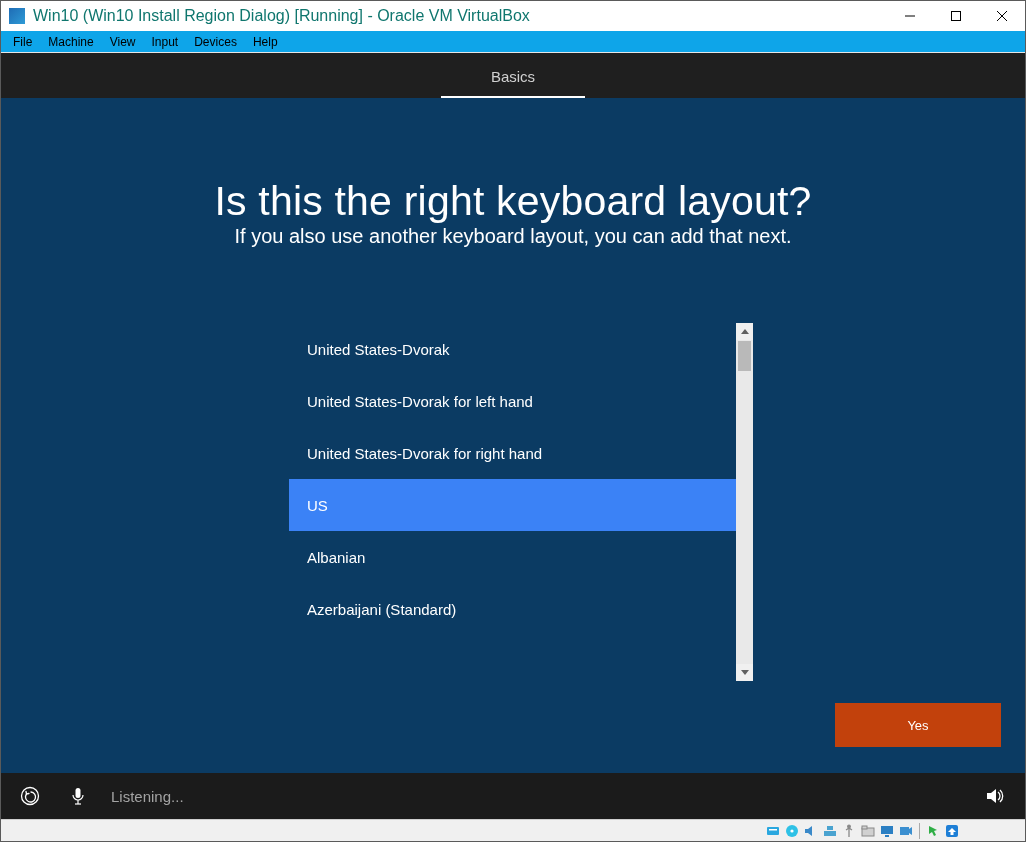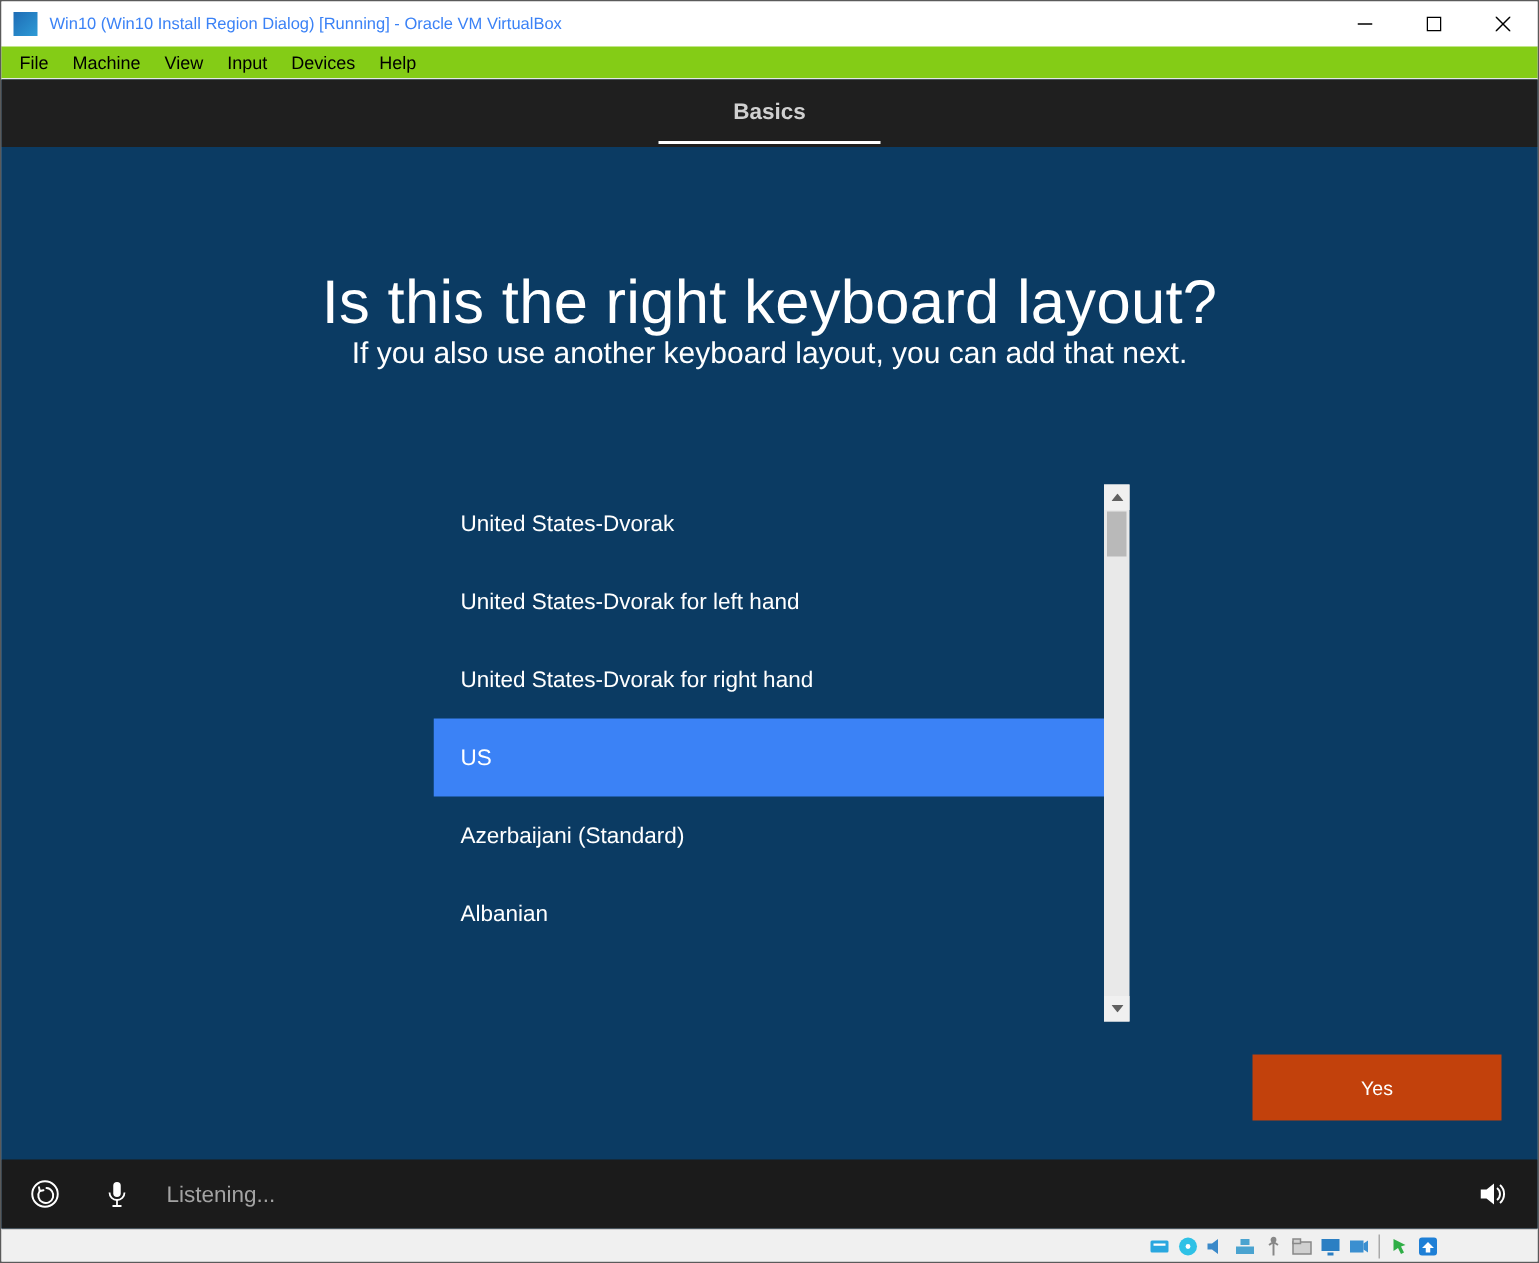--- a/index.html
+++ b/index.html
@@ -3,34 +3,34 @@
 <meta charset="utf-8">
 <style>
 * { margin: 0; padding: 0; box-sizing: border-box; font-family: "Segoe UI", Arial, sans-serif; }
 html, body { width: 1026px; height: 842px; background: #f0f0f0; overflow: hidden; }
 
 .window { width: 1026px; height: 842px; background: #fff; border: 1px solid #5a5a5a; display: flex; flex-direction: column; }
 
 
 .titlebar { height: 30px; background: #fff; display: flex; align-items: center; }
 .titlebar-icon { width: 16px; height: 16px; margin: 0 8px; background: linear-gradient(135deg,#1e6cb5 0%,#2e9bd6 100%); display:inline-block; }
-.titlebar-text { font-size: 11px; color: #3b82f6; flex: 1; }
+.titlebar-text { font-size: 16px; color: #0f766e; flex: 1; }
 .titlebar-btns { display: flex; }
 .titlebar-btn { width: 46px; height: 30px; display: flex; align-items: center; justify-content: center; }
 .titlebar-btn svg { stroke: #000; fill: none; }
 
 
-.menubar { height: 22px; background:#84cc16; display:flex; align-items:center; padding: 0 4px; border-bottom:1px solid #e6e6e6;}
+.menubar { height: 22px; background:#0ea5e9; display:flex; align-items:center; padding: 0 4px; border-bottom:1px solid #e6e6e6;}
 .menubar-item { font-size: 12px; padding: 2px 8px; color:#000; }
 
 
 .vm { flex:1; background:#0b3a60; display:flex; flex-direction:column; position:relative; }
 
 
-.tabstrip { height:45px; background:#1f1f1f; display:flex; justify-content:center; align-items:center;font-weight:bold; }
+.tabstrip { height:45px; background:#1f1f1f; display:flex; justify-content:center; align-items:flex-end; }
 .tab { color:#d0d0d0; font-size:15px; padding: 10px 50px 11px 50px; border-bottom:2px solid #fff; }
 
 
 .content { flex:1; background:#0b3b63; display:flex; flex-direction:column; align-items:center; color:#fff; }
 .headline { font-size:41px; font-weight:300; margin-top:80px; letter-spacing:0.2px; }
 .subhead { font-size:20px; font-weight:400; }
 
 
 .listwrap { margin-top:75px; width:480px; height:358px; position:relative; }
 .listbox { position:absolute; left:16px; top:0; width:460px; height:358px; overflow:hidden; }
@@ -104,22 +104,22 @@
     <div class="content">
       <div class="headline">Is this the right keyboard layout?</div>
       <div class="subhead">If you also use another keyboard layout, you can add that next.</div>
 
       <div class="listwrap">
         <div class="listbox" id="listbox">
             <div class="listitem">United States-Dvorak</div>
             <div class="listitem">United States-Dvorak for left hand</div>
             <div class="listitem">United States-Dvorak for right hand</div>
             <div class="listitem selected">US</div>
+            <div class="listitem">Albanian</div>
             <div class="listitem">Azerbaijani (Standard)</div>
-            <div class="listitem">Albanian</div>
           </div>
         <div class="scrollbar">
           <div class="scroll-arrow">
             <svg width="8" height="5" viewBox="0 0 8 5">
                 <path d="M0 5 L4 0 L8 5 Z" fill="#606060"></path>
               </svg>
           </div>
           <div class="scroll-thumb"></div>
           <div class="scroll-arrow" style="position:absolute;bottom:0;left:0">
             <svg width="8" height="5" viewBox="0 0 8 5">

